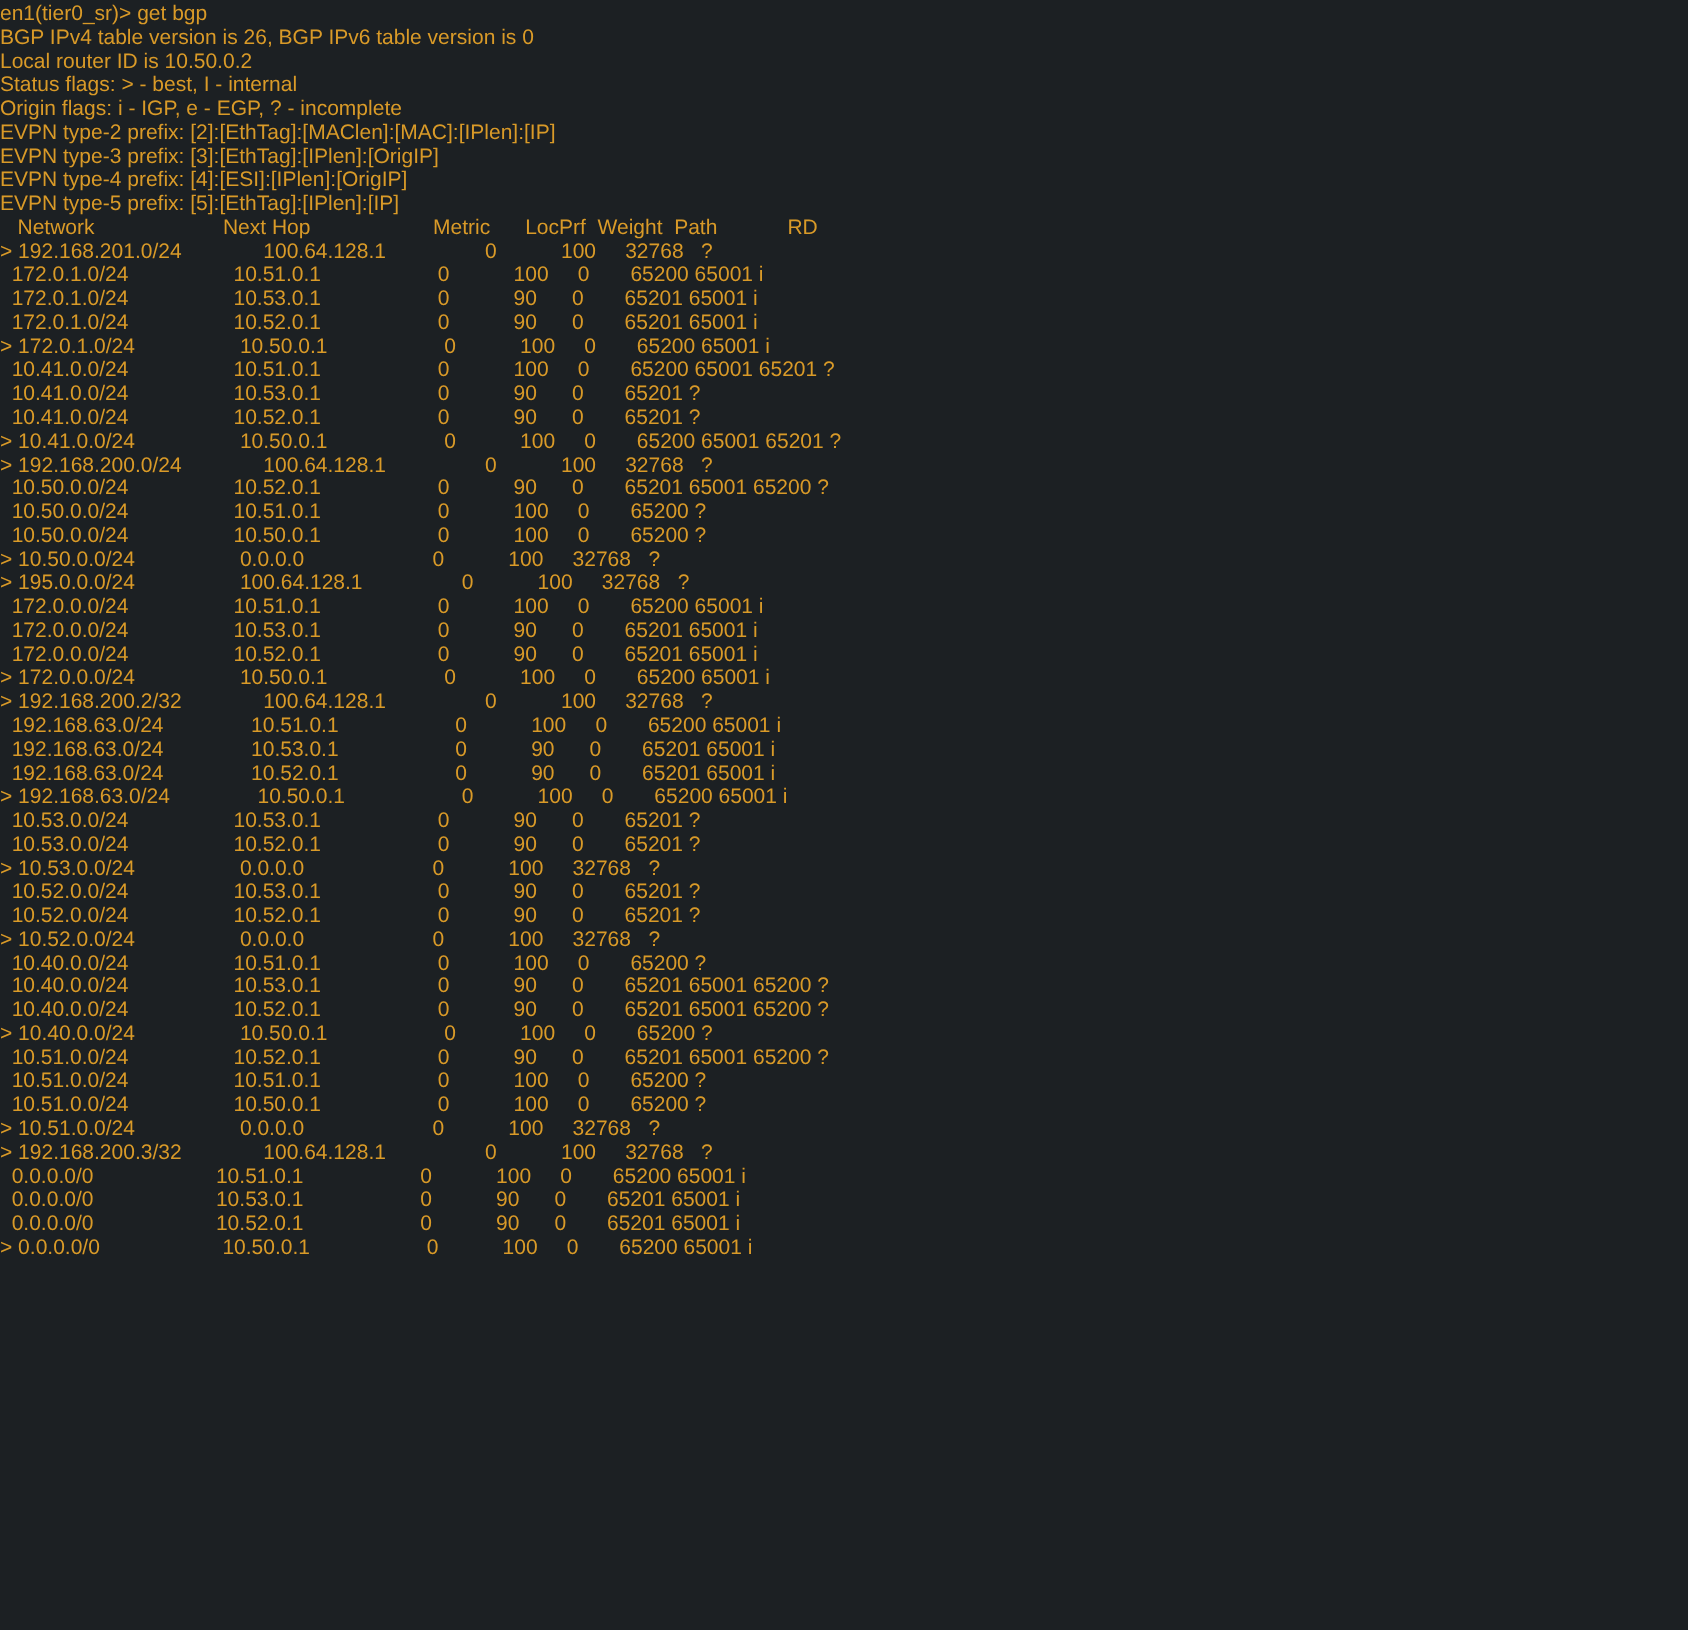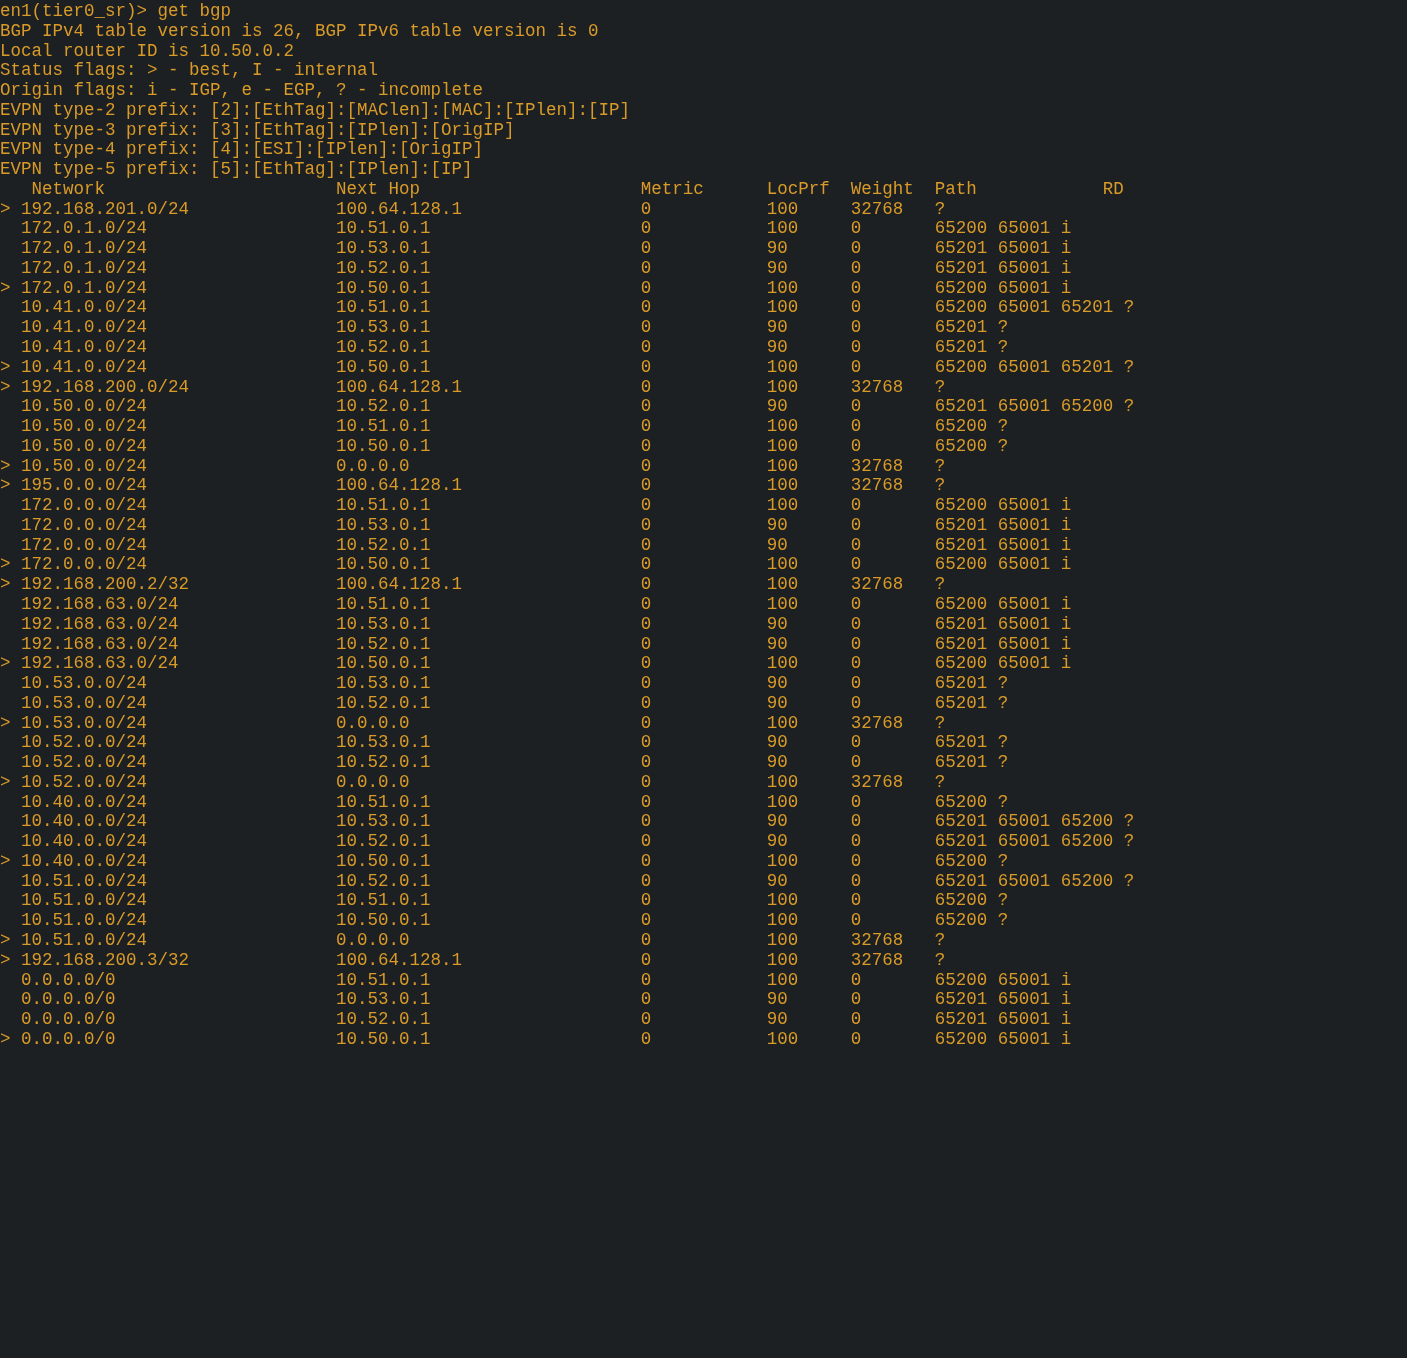--- a/index.html
+++ b/index.html
@@ -9,21 +9,21 @@
     color: #d99a28;
     font-family: "Consolas", "Menlo", "Courier New", monospace;
     font-size: 17.5px;
     line-height: 1.13;
     width: 1407px;
     height: 1358px;
   }
   pre {
     margin: 0;
     padding: 2px 0 0 0;
-    font-family: Liberation Mono, monospace;
+    font-family: Liberation Sans, sans-serif;
   }
   .hdr-line, .row, .col-header, .preamble {
     white-space: pre;
   }
 </style>
 </head>
 <body>
 
 <pre id="terminal"><div class="hdr-line"><span>en1(tier0_sr)&gt; </span><span>get bgp</span></div><div class="preamble"><span>BGP IPv4 table version is 26, BGP IPv6 table version is 0</span></div><div class="preamble"><span>Local router ID is 10.50.0.2</span></div><div class="preamble"><span>Status flags: &gt; - best, I - internal</span></div><div class="preamble"><span>Origin flags: i - IGP, e - EGP, ? - incomplete</span></div><div class="preamble"><span></span></div><div class="preamble"><span>EVPN type-2 prefix: [2]:[EthTag]:[MAClen]:[MAC]:[IPlen]:[IP]</span></div><div class="preamble"><span>EVPN type-3 prefix: [3]:[EthTag]:[IPlen]:[OrigIP]</span></div><div class="preamble"><span>EVPN type-4 prefix: [4]:[ESI]:[IPlen]:[OrigIP]</span></div><div class="preamble"><span>EVPN type-5 prefix: [5]:[EthTag]:[IPlen]:[IP]</span></div><div class="preamble"><span></span></div><div class="col-header"><span>   </span><span>Network                      </span><span>Next Hop                     </span><span>Metric      </span><span>LocPrf  </span><span>Weight  </span><span>Path           </span><span> RD</span></div><div class="row"><span>&gt; </span><span>192.168.201.0/24              </span><span>100.64.128.1                 </span><span>0           </span><span>100     </span><span>32768   </span><span>?</span></div><div class="row"><span>  </span><span>172.0.1.0/24                  </span><span>10.51.0.1                    </span><span>0           </span><span>100     </span><span>0       </span><span>65200 65001 i</span></div><div class="row"><span>  </span><span>172.0.1.0/24                  </span><span>10.53.0.1                    </span><span>0           </span><span>90      </span><span>0       </span><span>65201 65001 i</span></div><div class="row"><span>  </span><span>172.0.1.0/24                  </span><span>10.52.0.1                    </span><span>0           </span><span>90      </span><span>0       </span><span>65201 65001 i</span></div><div class="row"><span>&gt; </span><span>172.0.1.0/24                  </span><span>10.50.0.1                    </span><span>0           </span><span>100     </span><span>0       </span><span>65200 65001 i</span></div><div class="row"><span>  </span><span>10.41.0.0/24                  </span><span>10.51.0.1                    </span><span>0           </span><span>100     </span><span>0       </span><span>65200 65001 65201 ?</span></div><div class="row"><span>  </span><span>10.41.0.0/24                  </span><span>10.53.0.1                    </span><span>0           </span><span>90      </span><span>0       </span><span>65201 ?</span></div><div class="row"><span>  </span><span>10.41.0.0/24                  </span><span>10.52.0.1                    </span><span>0           </span><span>90      </span><span>0       </span><span>65201 ?</span></div><div class="row"><span>&gt; </span><span>10.41.0.0/24                  </span><span>10.50.0.1                    </span><span>0           </span><span>100     </span><span>0       </span><span>65200 65001 65201 ?</span></div><div class="row"><span>&gt; </span><span>192.168.200.0/24              </span><span>100.64.128.1                 </span><span>0           </span><span>100     </span><span>32768   </span><span>?</span></div><div class="row"><span>  </span><span>10.50.0.0/24                  </span><span>10.52.0.1                    </span><span>0           </span><span>90      </span><span>0       </span><span>65201 65001 65200 ?</span></div><div class="row"><span>  </span><span>10.50.0.0/24                  </span><span>10.51.0.1                    </span><span>0           </span><span>100     </span><span>0       </span><span>65200 ?</span></div><div class="row"><span>  </span><span>10.50.0.0/24                  </span><span>10.50.0.1                    </span><span>0           </span><span>100     </span><span>0       </span><span>65200 ?</span></div><div class="row"><span>&gt; </span><span>10.50.0.0/24                  </span><span>0.0.0.0                      </span><span>0           </span><span>100     </span><span>32768   </span><span>?</span></div><div class="row"><span>&gt; </span><span>195.0.0.0/24                  </span><span>100.64.128.1                 </span><span>0           </span><span>100     </span><span>32768   </span><span>?</span></div><div class="row"><span>  </span><span>172.0.0.0/24                  </span><span>10.51.0.1                    </span><span>0           </span><span>100     </span><span>0       </span><span>65200 65001 i</span></div><div class="row"><span>  </span><span>172.0.0.0/24                  </span><span>10.53.0.1                    </span><span>0           </span><span>90      </span><span>0       </span><span>65201 65001 i</span></div><div class="row"><span>  </span><span>172.0.0.0/24                  </span><span>10.52.0.1                    </span><span>0           </span><span>90      </span><span>0       </span><span>65201 65001 i</span></div><div class="row"><span>&gt; </span><span>172.0.0.0/24                  </span><span>10.50.0.1                    </span><span>0           </span><span>100     </span><span>0       </span><span>65200 65001 i</span></div><div class="row"><span>&gt; </span><span>192.168.200.2/32              </span><span>100.64.128.1                 </span><span>0           </span><span>100     </span><span>32768   </span><span>?</span></div><div class="row"><span>  </span><span>192.168.63.0/24               </span><span>10.51.0.1                    </span><span>0           </span><span>100     </span><span>0       </span><span>65200 65001 i</span></div><div class="row"><span>  </span><span>192.168.63.0/24               </span><span>10.53.0.1                    </span><span>0           </span><span>90      </span><span>0       </span><span>65201 65001 i</span></div><div class="row"><span>  </span><span>192.168.63.0/24               </span><span>10.52.0.1                    </span><span>0           </span><span>90      </span><span>0       </span><span>65201 65001 i</span></div><div class="row"><span>&gt; </span><span>192.168.63.0/24               </span><span>10.50.0.1                    </span><span>0           </span><span>100     </span><span>0       </span><span>65200 65001 i</span></div><div class="row"><span>  </span><span>10.53.0.0/24                  </span><span>10.53.0.1                    </span><span>0           </span><span>90      </span><span>0       </span><span>65201 ?</span></div><div class="row"><span>  </span><span>10.53.0.0/24                  </span><span>10.52.0.1                    </span><span>0           </span><span>90      </span><span>0       </span><span>65201 ?</span></div><div class="row"><span>&gt; </span><span>10.53.0.0/24                  </span><span>0.0.0.0                      </span><span>0           </span><span>100     </span><span>32768   </span><span>?</span></div><div class="row"><span>  </span><span>10.52.0.0/24                  </span><span>10.53.0.1                    </span><span>0           </span><span>90      </span><span>0       </span><span>65201 ?</span></div><div class="row"><span>  </span><span>10.52.0.0/24                  </span><span>10.52.0.1                    </span><span>0           </span><span>90      </span><span>0       </span><span>65201 ?</span></div><div class="row"><span>&gt; </span><span>10.52.0.0/24                  </span><span>0.0.0.0                      </span><span>0           </span><span>100     </span><span>32768   </span><span>?</span></div><div class="row"><span>  </span><span>10.40.0.0/24                  </span><span>10.51.0.1                    </span><span>0           </span><span>100     </span><span>0       </span><span>65200 ?</span></div><div class="row"><span>  </span><span>10.40.0.0/24                  </span><span>10.53.0.1                    </span><span>0           </span><span>90      </span><span>0       </span><span>65201 65001 65200 ?</span></div><div class="row"><span>  </span><span>10.40.0.0/24                  </span><span>10.52.0.1                    </span><span>0           </span><span>90      </span><span>0       </span><span>65201 65001 65200 ?</span></div><div class="row"><span>&gt; </span><span>10.40.0.0/24                  </span><span>10.50.0.1                    </span><span>0           </span><span>100     </span><span>0       </span><span>65200 ?</span></div><div class="row"><span>  </span><span>10.51.0.0/24                  </span><span>10.52.0.1                    </span><span>0           </span><span>90      </span><span>0       </span><span>65201 65001 65200 ?</span></div><div class="row"><span>  </span><span>10.51.0.0/24                  </span><span>10.51.0.1                    </span><span>0           </span><span>100     </span><span>0       </span><span>65200 ?</span></div><div class="row"><span>  </span><span>10.51.0.0/24                  </span><span>10.50.0.1                    </span><span>0           </span><span>100     </span><span>0       </span><span>65200 ?</span></div><div class="row"><span>&gt; </span><span>10.51.0.0/24                  </span><span>0.0.0.0                      </span><span>0           </span><span>100     </span><span>32768   </span><span>?</span></div><div class="row"><span>&gt; </span><span>192.168.200.3/32              </span><span>100.64.128.1                 </span><span>0           </span><span>100     </span><span>32768   </span><span>?</span></div><div class="row"><span>  </span><span>0.0.0.0/0                     </span><span>10.51.0.1                    </span><span>0           </span><span>100     </span><span>0       </span><span>65200 65001 i</span></div><div class="row"><span>  </span><span>0.0.0.0/0                     </span><span>10.53.0.1                    </span><span>0           </span><span>90      </span><span>0       </span><span>65201 65001 i</span></div><div class="row"><span>  </span><span>0.0.0.0/0                     </span><span>10.52.0.1                    </span><span>0           </span><span>90      </span><span>0       </span><span>65201 65001 i</span></div><div class="row"><span>&gt; </span><span>0.0.0.0/0                     </span><span>10.50.0.1                    </span><span>0           </span><span>100     </span><span>0       </span><span>65200 65001 i</span></div></pre>
 

